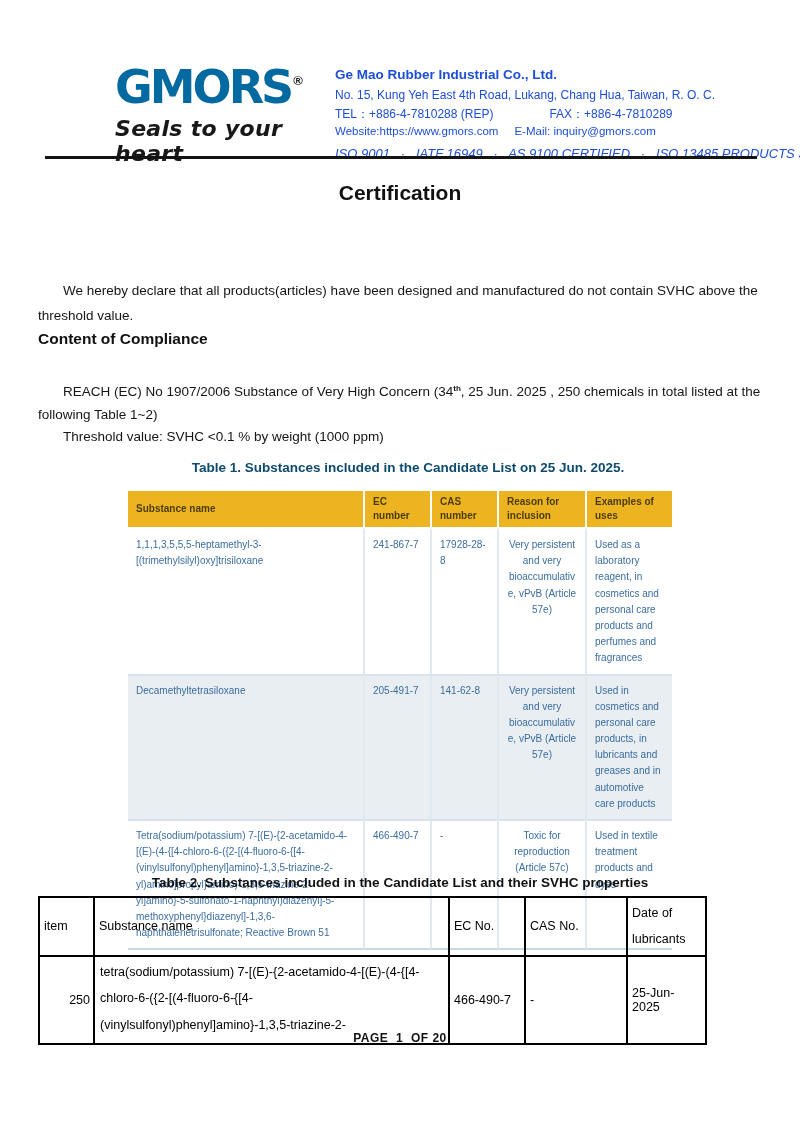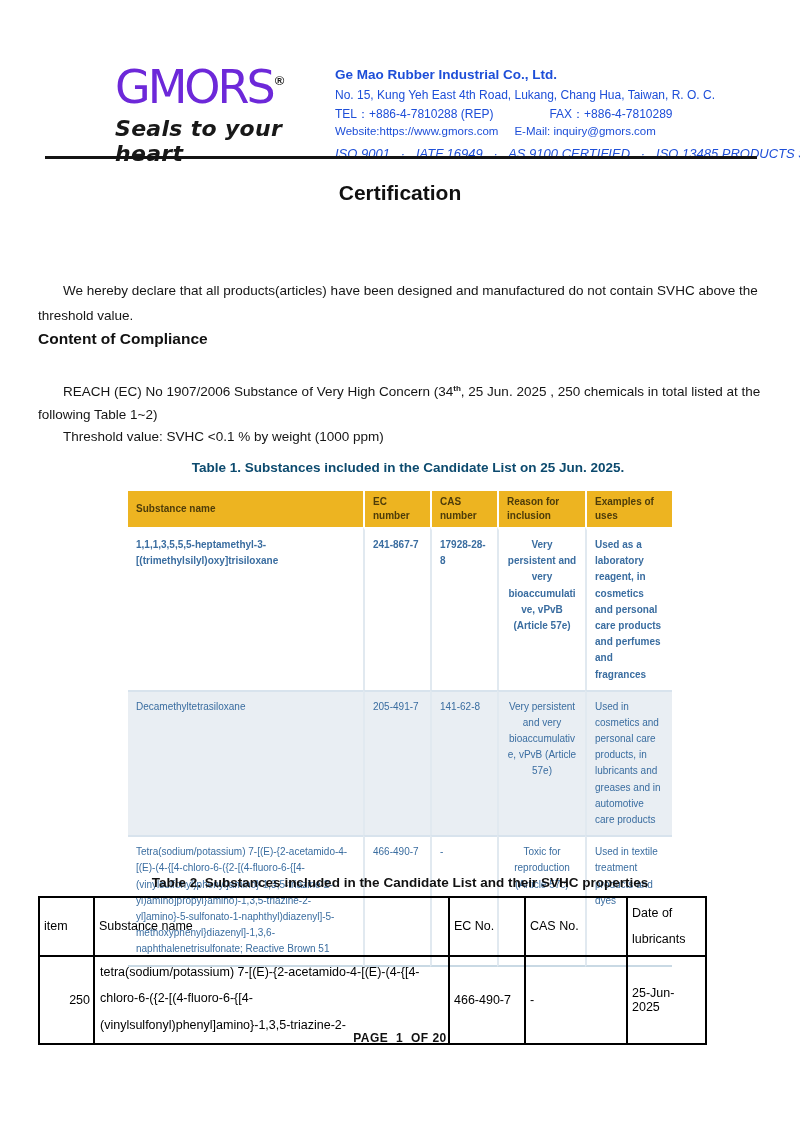--- a/index.html
+++ b/index.html
@@ -7,22 +7,22 @@
     position:relative; width:800px; height:1132px; margin:0 auto;
     background:#ffffff; overflow:hidden;
     font-family:"Liberation Sans", sans-serif; color:#1a1a1a;
   }
 
   
   .header { position:absolute; top:64px; left:115px; right:45px; display:flex; }
   .logo-block { width:220px; flex:0 0 auto; }
   .logo-line { white-space:nowrap; }
   .logo-text {
-    font-family:"DejaVu Sans", sans-serif; font-weight:400; font-size:46px;
-    letter-spacing:-3px; line-height:1; color:#6d28d9;
+    font-family:"DejaVu Sans", sans-serif; font-weight:700; font-size:46px;
+    letter-spacing:-3px; line-height:1; color:#0369a1;
   }
   .logo-reg { font-size:13px; vertical-align:18px; font-weight:700; margin-left:2px; }
   .tagline {
     font-family:"DejaVu Sans", sans-serif; font-style:italic; font-weight:600;
     font-size:22px; margin-top:6px; color:#181818; letter-spacing:0.3px;
   }
   .company-block { padding-top:1px; font-size:12px; line-height:1.55; color:#1d4ed8; flex:1; }
   .company-name { font-size:13.5px; font-weight:700; }
   .contact-row { display:flex; gap:56px;text-align:right; }
   .web-row { display:flex; gap:16px; font-size:11.5px; }
@@ -54,21 +54,21 @@
   .table1 td {
     font-size:10px; color:#3a6da0; vertical-align:top; padding:7px 8px;
     line-height:1.62; word-wrap:break-word; overflow-wrap:break-word;
     border-top:3px solid #ffffff;
   }
   .table1 td + td { border-left:2px solid #e1e9f0; }
   .table1 tr.t1-row + tr.t1-row td { border-top:2px solid #d8e3ed; }
   .table1 tr.t1-row:last-child td { border-bottom:2px solid #c9d9e4; }
   .table1 tr.alt td { background:#e9eef3; }
   .table1 .c-reason { text-align:center; }
-  .table1 tr.r1 { height:108px;font-weight:bold; } .table1 tr.r2 { height:95px; } .table1 tr.r3 { height:107px; }
+  .table1 tr.r1 { height:108px; } .table1 tr.r2 { height:95px; } .table1 tr.r3 { height:107px; }
 
   
   .t2-caption { position:absolute; top:875px; left:0; width:100%; text-align:center;
     font-size:13.5px; font-weight:700; color:#111; }
   .table2 { position:absolute; top:896px; left:38px; width:667px;
     border-collapse:collapse; table-layout:fixed; color:#000; }
   .table2 th, .table2 td { border:2px solid #000; font-weight:400; font-size:12.5px; }
   .table2 thead tr { height:48px; }
   .table2 tbody tr { height:76px; }
   .table2 th { text-align:left; vertical-align:middle; padding:2px 4px; line-height:2.1; font-weight:400; }

